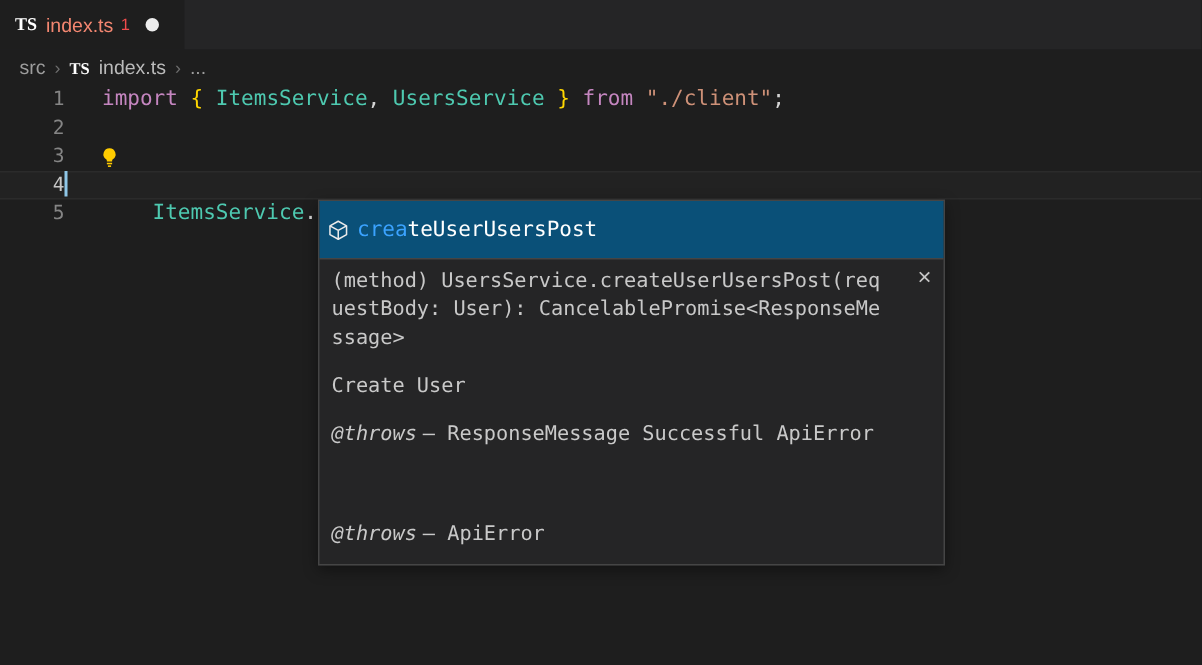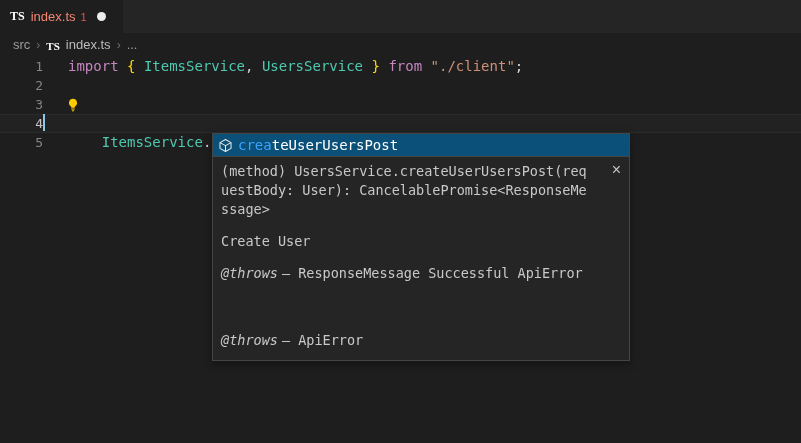--- a/index.html
+++ b/index.html
@@ -59,21 +59,21 @@
     vertical-align:middle; margin-bottom:2px;
   }
 
   
   .suggest {
     position:absolute; left:212px; top:81px; width:418px;
     background:#252526; border:1px solid #454545;
     box-shadow:0 3px 9px rgba(0,0,0,.4); z-index:10;
   }
   .suggest-row {
-    height:22px; background:#0A5078; display:flex; align-items:center;
+    height:38px; background:#0A5078; display:flex; align-items:center;
     padding:0 5px; gap:5px; cursor:pointer;
     font-family:"DejaVu Sans Mono", monospace; font-size:14px; color:#FFFFFF;
   }
   .suggest-row .match { color:#3BA3FF; }
   .docs {
     position:relative; border-top:1px solid #454545;
     padding:5px 8px 5px 8px; color:#C9C9C9; font-size:13.5px; line-height:19px;
   }
   .sig {
     font-family:"DejaVu Sans Mono", monospace; font-size:13.5px; color:#C8C8C8;

